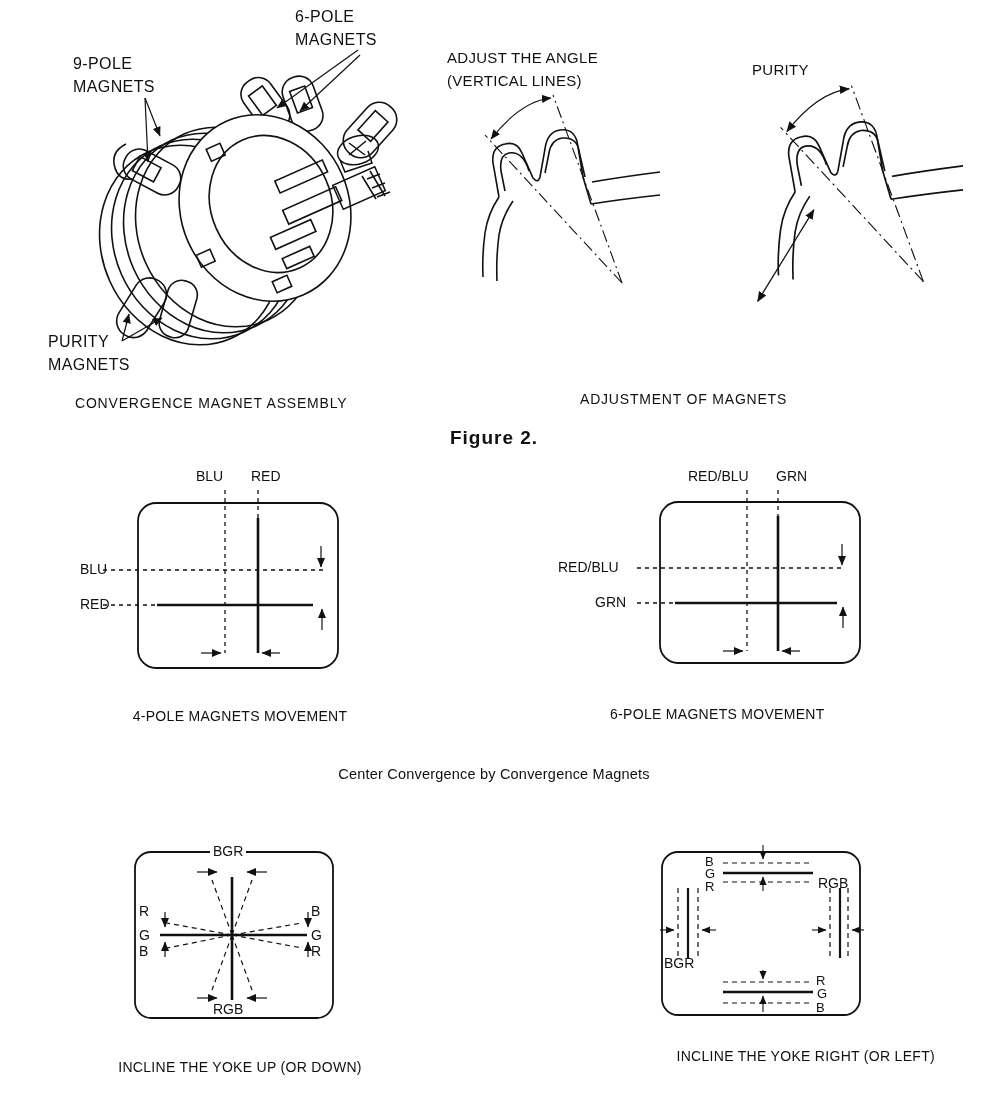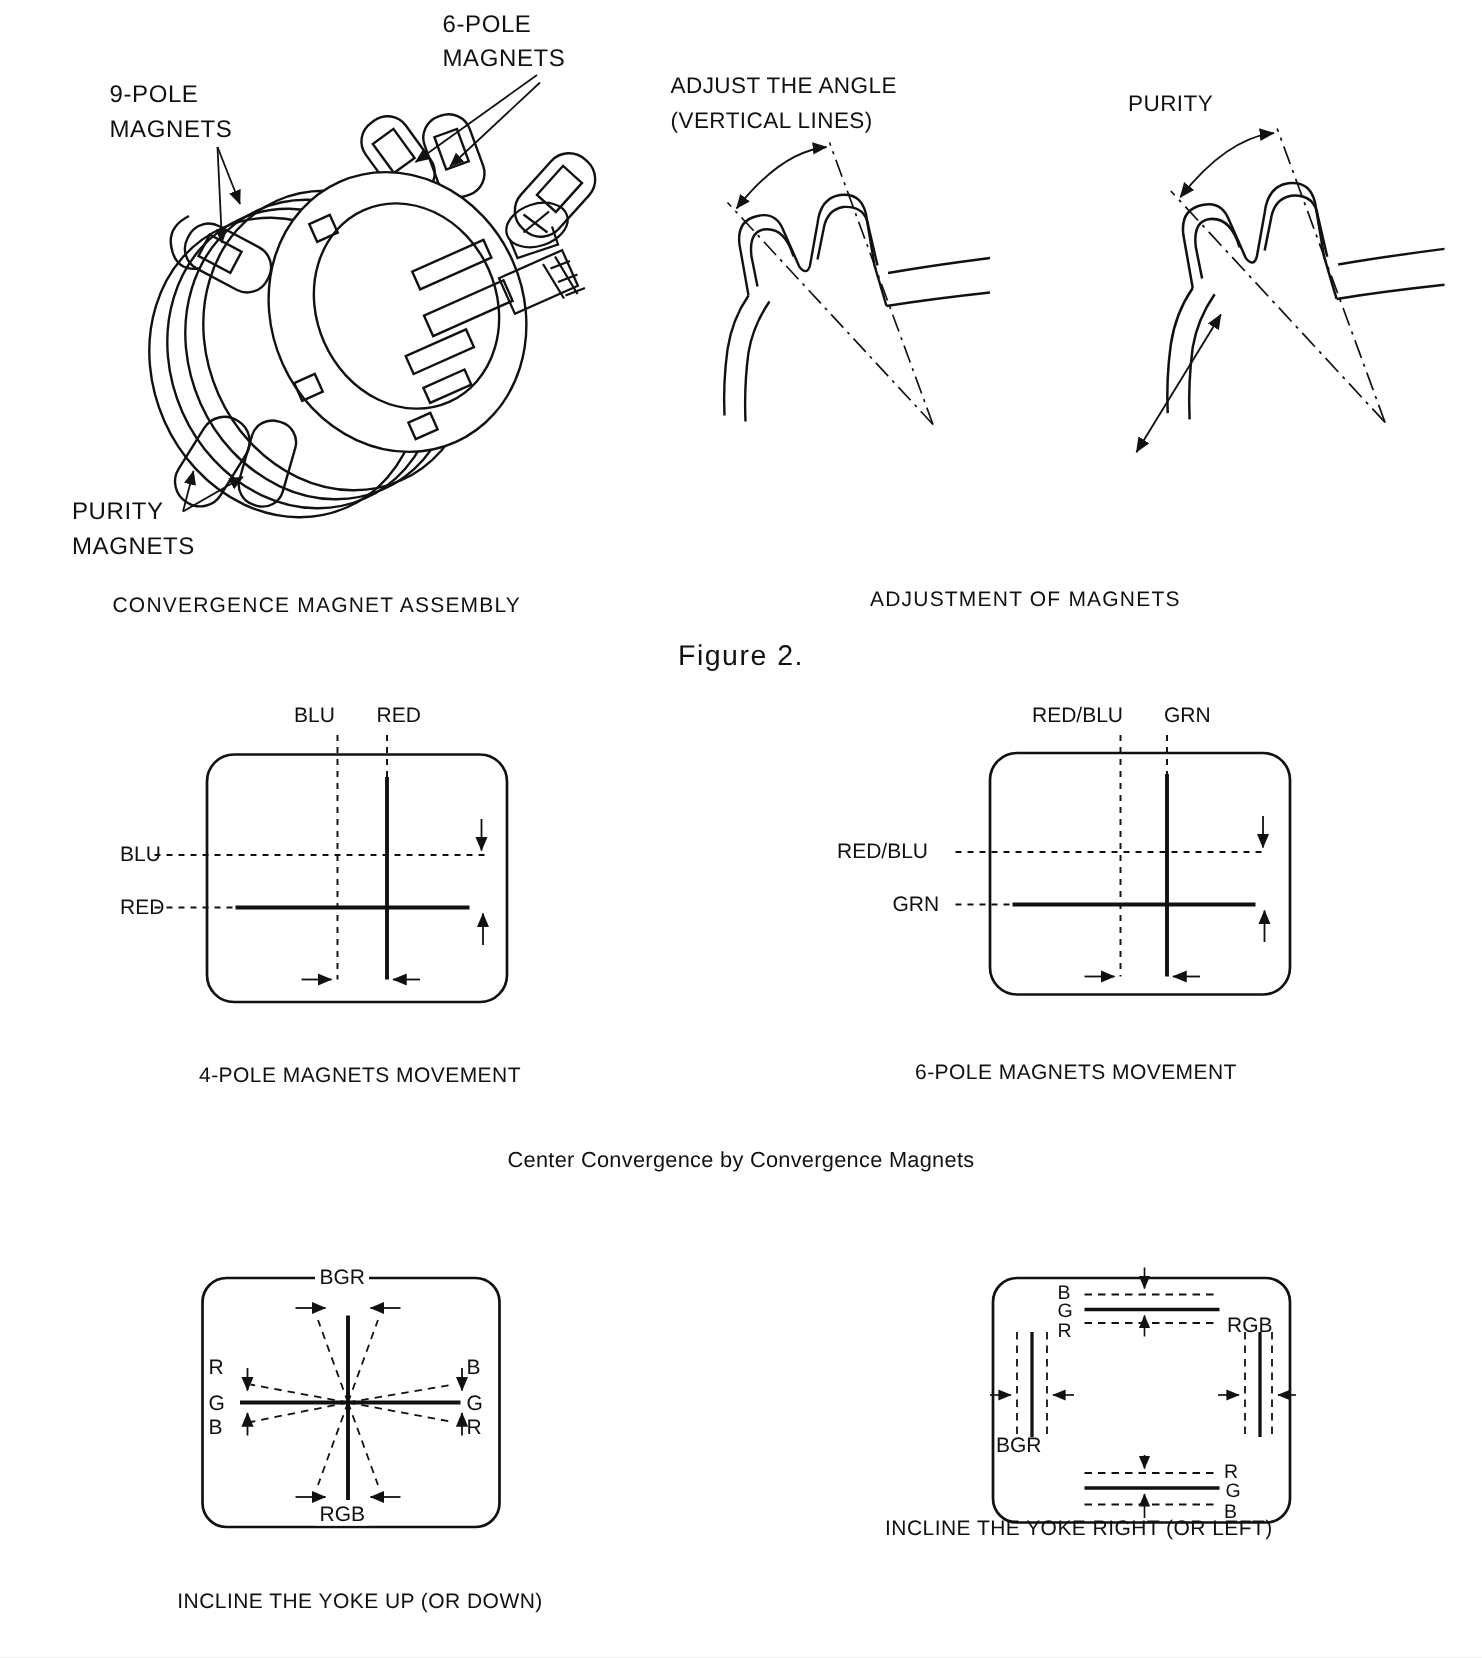--- a/index.html
+++ b/index.html
@@ -7,21 +7,21 @@
         font-family:"Liberation Sans",sans-serif;color:#111;overflow:hidden}
   svg.abs{position:absolute;overflow:visible}
   .lbl{position:absolute;font-size:16px;line-height:23px;letter-spacing:.4px;white-space:pre-line}
   .lbl2{position:absolute;font-size:15px;line-height:23px;letter-spacing:.3px;white-space:pre-line}
   .cap{position:absolute;font-size:14px;letter-spacing:.8px;white-space:nowrap}
   .scr{position:absolute;font-size:14px;letter-spacing:.3px;white-space:nowrap}
   .ltr{position:absolute;font-size:14px;line-height:15px}
   .ltr-sm{position:absolute;font-size:13px;line-height:13px;background:#fff;padding:0 1px}
   .patch{background:#fff;padding:0 3px}
   .fig-title{position:absolute;left:394px;top:427px;width:200px;text-align:center;
-             font-size:19px;font-weight:normal;letter-spacing:1px}
+             font-size:19px;font-weight:bold;letter-spacing:1px}
   .center-cap{position:absolute;left:0;top:766px;width:988px;text-align:center;
               font-size:14.5px;letter-spacing:.2px}
 </style>
 </head>
 <body>
 
 <div class="page">
 
   <svg width="0" height="0" style="position:absolute">
     <defs>
@@ -253,15 +253,15 @@
     </g>
   </svg>
   <div class="ltr-sm" style="left:704px;top:855px">B</div>
   <div class="ltr-sm" style="left:704px;top:867px">G</div>
   <div class="ltr-sm" style="left:704px;top:880px">R</div>
   <div class="ltr" style="left:818px;top:876px">RGB</div>
   <div class="ltr" style="left:664px;top:956px">BGR</div>
   <div class="ltr-sm" style="left:815px;top:974px">R</div>
   <div class="ltr-sm" style="left:816px;top:987px">G</div>
   <div class="ltr-sm" style="left:815px;top:1001px">B</div>
-  <div class="scr" style="left:590px;top:1010px;width:345px;text-align:left">INCLINE THE YOKE RIGHT (OR LEFT)</div>
+  <div class="scr" style="left:590px;top:1048px;width:345px;text-align:right">INCLINE THE YOKE RIGHT (OR LEFT)</div>
 
 </div>
 
 </body></html>

